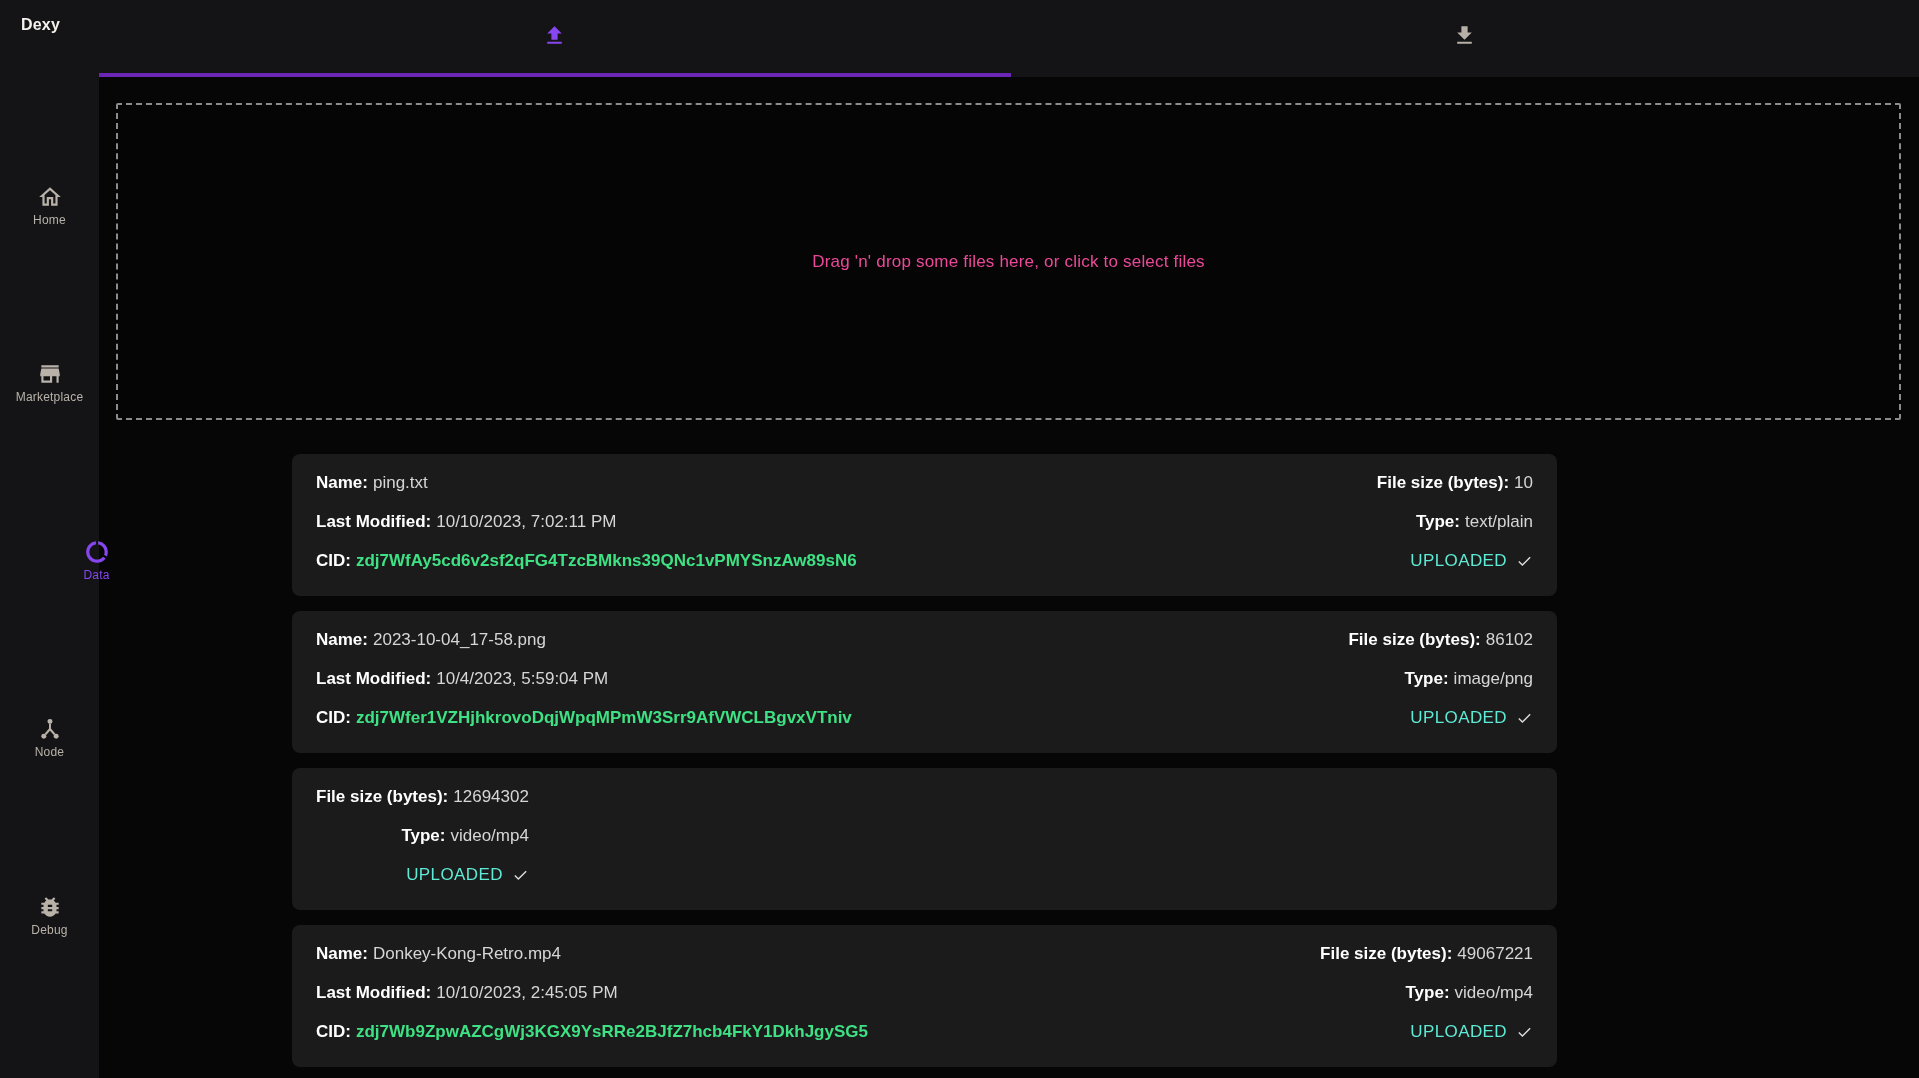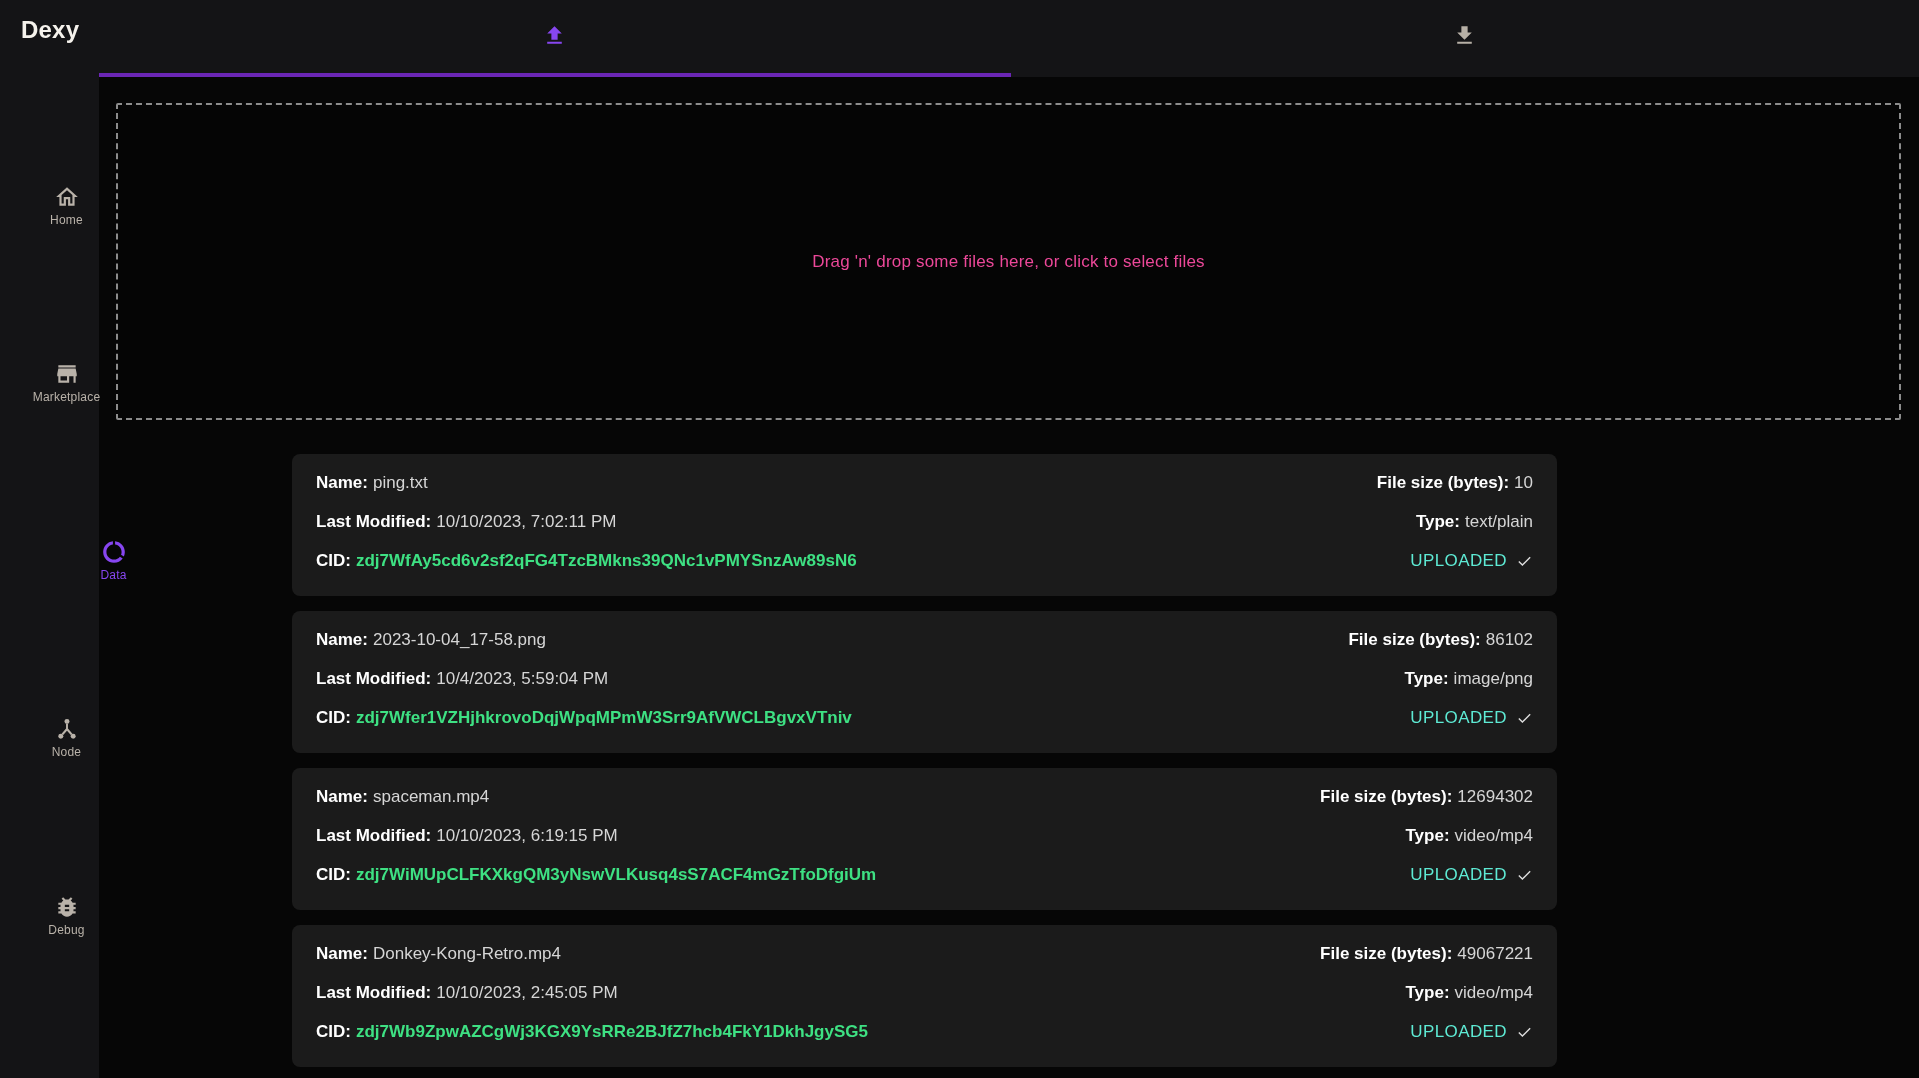--- a/index.html
+++ b/index.html
@@ -34,27 +34,27 @@
   .tab.inactive .ticon{color:#b7b0a6;fill:#b7b0a6;}
   .tab-indicator{
     position:absolute;left:0;bottom:0;width:912px;height:4px;
     background:var(--indicator-purple);
   }
   .sidebar{
     position:absolute;left:0;top:0;width:99px;height:1078px;
     background:var(--chrome-bg);z-index:5;
   }
   .logo{
-    color:#f5f2ec;font-size:24px;font-weight:700;
+    color:#f5f2ec;font-size:16px;font-weight:700;
     padding:16px 0 0 21px;letter-spacing:.2px;
   }
   .nav-item{
     position:absolute;left:0;width:99px;
     display:flex;flex-direction:column;align-items:center;
-    color:#b9b2a9;cursor:pointer;padding-left:17px;
+    color:#b9b2a9;cursor:pointer;
   }
   .nav-item .nicon{width:26px;height:26px;fill:currentColor;}
   .nav-item .nlabel{font-size:12px;margin-top:3px;letter-spacing:.2px;}
   .nav-item.active{color:var(--accent-purple);}
   .nav-home{top:184px;}
   .nav-marketplace{top:361px;}
   .nav-data{top:539px;margin-left:47px;}
   .nav-node{top:716px;}
   .nav-debug{top:894px;}
   
@@ -201,68 +201,57 @@
       <div class="row status-row">
         <span>UPLOADED</span>
         <svg class="check" viewBox="0 0 24 24">
             <path d="M20 6L9 17l-5-5"></path>
           </svg>
       </div>
     </div>
   </div>
 
   <div class="card">
+    <div class="col right">
+      <div class="row">
+        <span class="lbl">File size (bytes):</span><span>12694302</span>
+      </div>
+      <div class="row">
+        <span class="lbl">Type:</span><span>video/mp4</span>
+      </div>
+      <div class="row status-row">
+        <span>UPLOADED</span>
+        <svg class="check" viewBox="0 0 24 24">
+            <path d="M20 6L9 17l-5-5"></path>
+          </svg>
+      </div>
+    </div>
+  </div>
+
+  <div class="card">
     <div class="col">
       <div class="row">
-        <span class="lbl">Name:</span><span>spaceman.mp4</span>
-      </div>
-      <div class="row">
-        <span class="lbl">Last Modified:</span><span>10/10/2023, 6:19:15 PM</span>
-      </div>
-      <div class="row">
-        <span class="lbl">CID:</span><span class="cid-value">zdj7WiMUpCLFKXkgQM3yNswVLKusq4sS7ACF4mGzTfoDfgiUm</span>
-      </div>
-    </div>
-    <div class="col right">
-      <div class="row">
-        <span class="lbl">File size (bytes):</span><span>12694302</span>
+        <span class="lbl">Name:</span><span>Donkey-Kong-Retro.mp4</span>
+      </div>
+      <div class="row">
+        <span class="lbl">Last Modified:</span><span>10/10/2023, 2:45:05 PM</span>
+      </div>
+      <div class="row">
+        <span class="lbl">CID:</span><span class="cid-value">zdj7Wb9ZpwAZCgWj3KGX9YsRRe2BJfZ7hcb4FkY1DkhJgySG5</span>
+      </div>
+    </div>
+    <div class="col right">
+      <div class="row">
+        <span class="lbl">File size (bytes):</span><span>49067221</span>
       </div>
       <div class="row">
         <span class="lbl">Type:</span><span>video/mp4</span>
       </div>
       <div class="row status-row">
         <span>UPLOADED</span>
         <svg class="check" viewBox="0 0 24 24">
             <path d="M20 6L9 17l-5-5"></path>
           </svg>
       </div>
     </div>
   </div>
 
-  <div class="card">
-    <div class="col">
-      <div class="row">
-        <span class="lbl">Name:</span><span>Donkey-Kong-Retro.mp4</span>
-      </div>
-      <div class="row">
-        <span class="lbl">Last Modified:</span><span>10/10/2023, 2:45:05 PM</span>
-      </div>
-      <div class="row">
-        <span class="lbl">CID:</span><span class="cid-value">zdj7Wb9ZpwAZCgWj3KGX9YsRRe2BJfZ7hcb4FkY1DkhJgySG5</span>
-      </div>
-    </div>
-    <div class="col right">
-      <div class="row">
-        <span class="lbl">File size (bytes):</span><span>49067221</span>
-      </div>
-      <div class="row">
-        <span class="lbl">Type:</span><span>video/mp4</span>
-      </div>
-      <div class="row status-row">
-        <span>UPLOADED</span>
-        <svg class="check" viewBox="0 0 24 24">
-            <path d="M20 6L9 17l-5-5"></path>
-          </svg>
-      </div>
-    </div>
-  </div>
-
 </div>
 
 </body></html>

